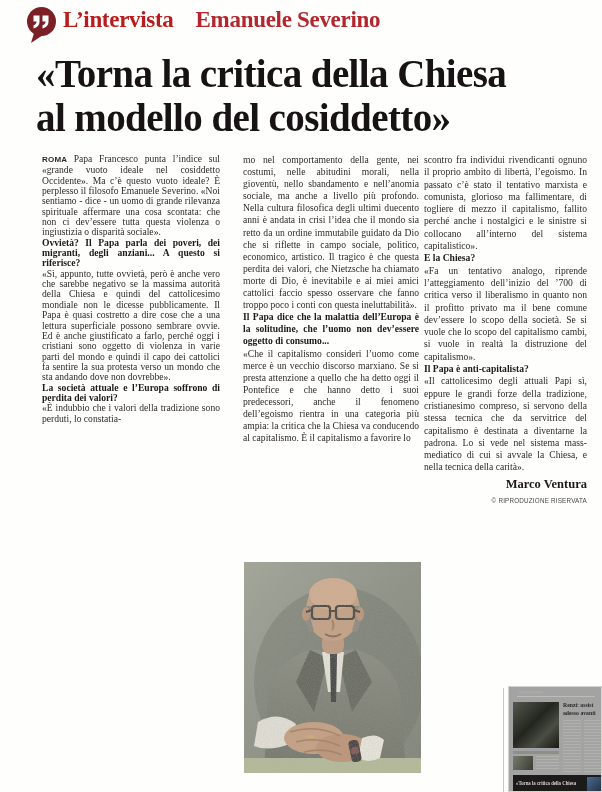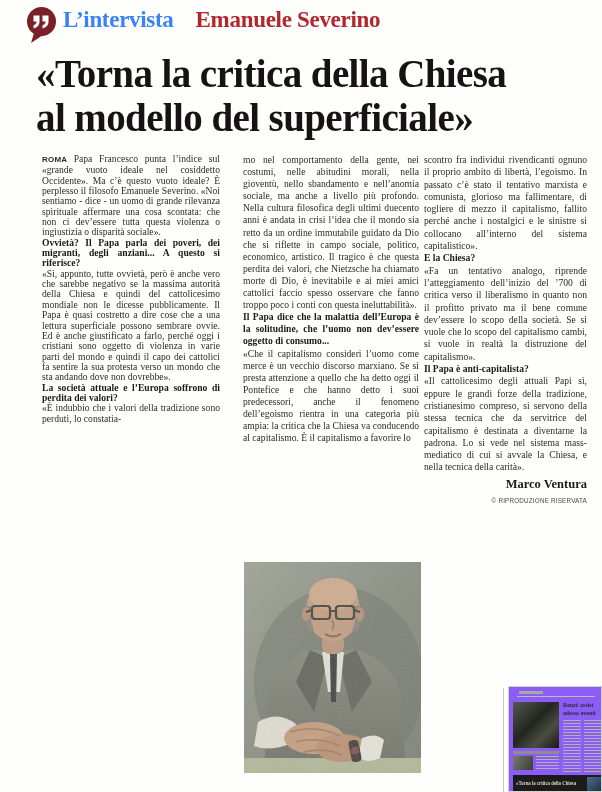--- a/index.html
+++ b/index.html
@@ -3,21 +3,21 @@
 <meta charset="utf-8">
 <style>
   html,body{margin:0;padding:0;background:#e8e8e6;}
   .page{position:relative;width:602px;height:792px;background:#fefefd;overflow:hidden;
         font-family:"Liberation Serif", serif; margin:0 auto;}
   
   .kicker{position:absolute;left:25px;top:5px;height:40px;}
   .kicker-icon{position:absolute;left:0;top:1px;width:34px;height:38px;}
   .kicker-text{position:absolute;left:38px;top:2px;font-size:23px;font-weight:bold;
                letter-spacing:-0.3px;white-space:nowrap;}
-  .kicker-label{color:#3b82f6;}
+  .kicker-label{color:#b91c1c;}
   .kicker-subject{color:#b2272e;margin-left:22px;}
   
   .headline{position:absolute;left:36px;top:52px;width:560px;font-size:39px;line-height:44px;
             font-weight:bold;color:#171314;letter-spacing:-0.6px;}
   
   .col{position:absolute;top:154px;color:#2e2a28;font-size:9.6px;}
   .col .inner{width:100%;}
   .col1{left:42px;width:178px;line-height:10.35px;}
   .col2{left:243px;width:176px;line-height:12.1px;}
   .col3{left:424px;width:163px;line-height:12.3px;}
@@ -33,21 +33,21 @@
               font-family:"Liberation Sans",sans-serif;font-weight:bold;
               font-size:15.5px;line-height:17.6px;color:#2b5ca8;}
   .pull-quote .pq-line{display:block;transform:scaleX(0.84);transform-origin:0 50%;
                        white-space:nowrap;}
   
   .photo{position:absolute;left:244px;top:562px;width:177px;height:211px;overflow:hidden;
          background:#94968c;}
   .photo svg{display:block;}
   
   .side-rule{position:absolute;left:503px;top:688px;width:1px;height:104px;background:#c9c9c4;}
-  .thumb{position:absolute;left:508px;top:686px;width:94px;height:106px;background:#8b5cf6;
+  .thumb{position:absolute;left:508px;top:686px;width:94px;height:106px;background:#a3a3a3;
          border:1px solid #d4d4cf;box-sizing:border-box;overflow:hidden;}
   .thumb .t-header{position:absolute;left:8px;top:5px;width:78px;height:4px;
                    border-bottom:1px solid #bdbdb8;}
   .thumb .t-masthead{position:absolute;left:10px;top:4px;width:24px;height:3px;background:#a9a9a4;}
   .thumb .t-photo{position:absolute;left:4px;top:15px;width:46px;height:46px;background:#3f413e;
                   background:linear-gradient(135deg,#55584f 0%,#23251f 45%,#4a4d42 70%,#191a15 100%);}
   .thumb .t-headline{position:absolute;left:54px;top:15px;width:40px;color:#2c2a28;
                      font-weight:bold;font-size:7px;line-height:7.5px;white-space:nowrap;}
   .thumb .t-headline span{display:block;transform:scaleX(0.82);transform-origin:0 50%;}
   .thumb .t-text{position:absolute;background:repeating-linear-gradient(
@@ -74,21 +74,21 @@
       <path d="M8.5,9.5 h6 v6 c0,3.6 -2.1,6 -6,6.9 v-3.1 c1.9,-0.7 3,-1.9 3.2,-3.8 h-3.2 z" fill="#ffffff"></path>
       <path d="M17.5,9.5 h6 v6 c0,3.6 -2.1,6 -6,6.9 v-3.1 c1.9,-0.7 3,-1.9 3.2,-3.8 h-3.2 z" fill="#ffffff"></path>
     </svg>
     <div class="kicker-text">
       <span class="kicker-label">L’intervista</span><span class="kicker-subject">Emanuele Severino</span>
     </div>
   </div>
 
   <h1 class="headline" style="margin:0;">
     <span>«Torna la critica della Chiesa</span><br>
-    <span>al modello del superficiale»</span>
+    <span>al modello del cosiddetto»</span>
   </h1>
 
   <div class="col col1">
     <div class="inner">
         <p class="blk body"><span class="dateline">ROMA </span>Papa Francesco punta l’indice sul «grande vuoto ideale nel cosiddetto Occidente». Ma c’è questo vuoto ideale? È perplesso il filosofo Emanuele Severino. «Noi sentiamo - dice - un uomo di grande rilevanza spirituale affermare una cosa scontata: che non ci dev’essere tutta questa violenza o ingiustizia o disparità sociale».</p>
         <p class="blk question">Ovvietà? Il Papa parla dei poveri, dei migranti, degli anziani... A questo si riferisce?</p>
         <p class="blk body">«Sì, appunto, tutte ovvietà, però è anche vero che sarebbe negativo se la massima autorità della Chiesa e quindi del cattolicesimo mondiale non le dicesse pubblicamente. Il Papa è quasi costretto a dire cose che a una lettura superficiale possono sembrare ovvie. Ed è anche giustificato a farlo, perché oggi i cristiani sono oggetto di violenza in varie parti del mondo e quindi il capo dei cattolici fa sentire la sua protesta verso un mondo che sta andando dove non dovrebbe».</p>
         <p class="blk question">La società attuale e l’Europa soffrono di perdita dei valori?</p>
         <p class="blk body">«È indubbio che i valori della tradizione sono perduti, lo constatia-</p>
       </div>

